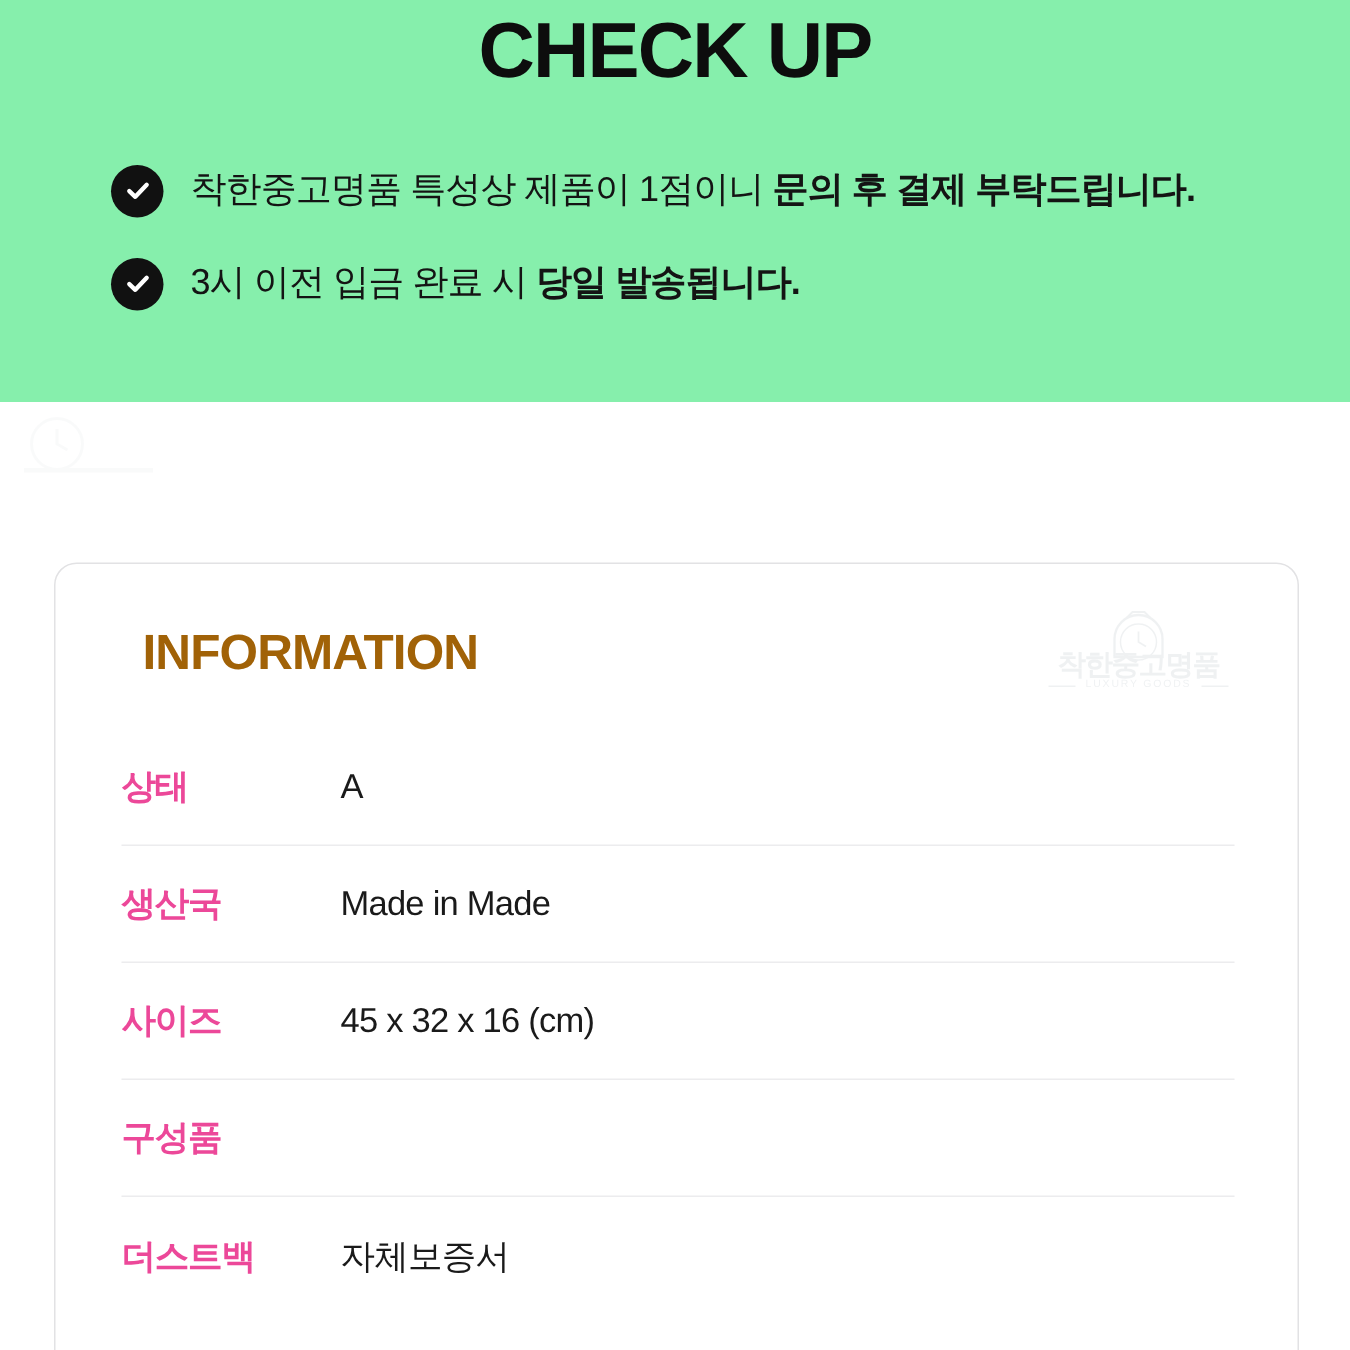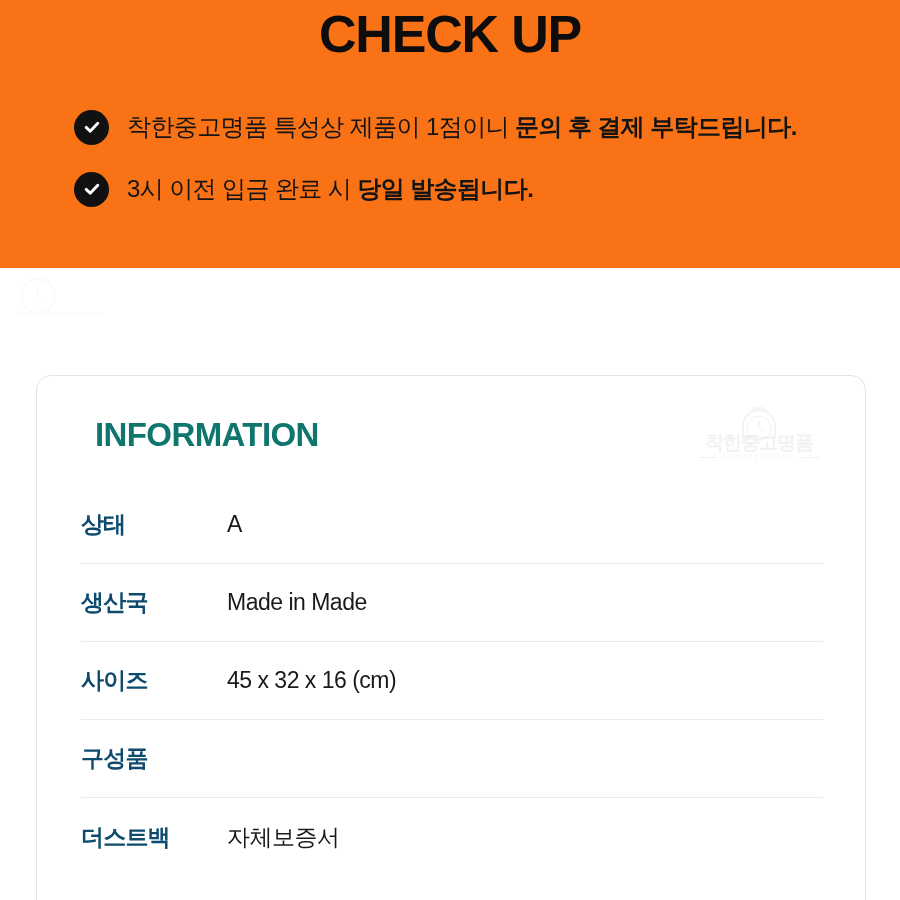--- a/index.html
+++ b/index.html
@@ -17,21 +17,21 @@
     position: relative;
   }
 
   
   .checkup-section {
     position: absolute;
     left: 0;
     top: 0;
     width: 900px;
     height: 268px;
-    background: #f97316;
+    background: #86efac;
   }
 
   .checkup-title {
     position: absolute;
     left: 0;
     top: 2px;
     width: 900px;
     text-align: center;
     font-size: 52px;
     font-weight: 700;
@@ -105,21 +105,21 @@
     border-radius: 15px;
   }
 
   .info-title {
     position: absolute;
     left: 58px;
     top: 40px;
     font-size: 33px;
     font-weight: 700;
     letter-spacing: -0.6px;
-    color: #0f766e;
+    color: #a16207;
   }
 
   
   .card-watermark {
     position: absolute;
     right: 46px;
     top: 28px;
     width: 120px;
     height: 66px;
     opacity: 0.10;
@@ -171,21 +171,21 @@
     align-items: center;
     border-bottom: 1px solid #ececee;
   }
   .info-row:last-child { border-bottom: none; }
 
   .row-label {
     flex: 0 0 146px;
     font-size: 23px;
     font-weight: 700;
     letter-spacing: -0.8px;
-    color: #0c4a6e;
+    color: #ec4899;
   }
 
   .row-value {
     flex: 1 1 auto;
     font-size: 23px;
     font-weight: 400;
     letter-spacing: -0.5px;
     color: #1a1a1a;
   }
 </style>

